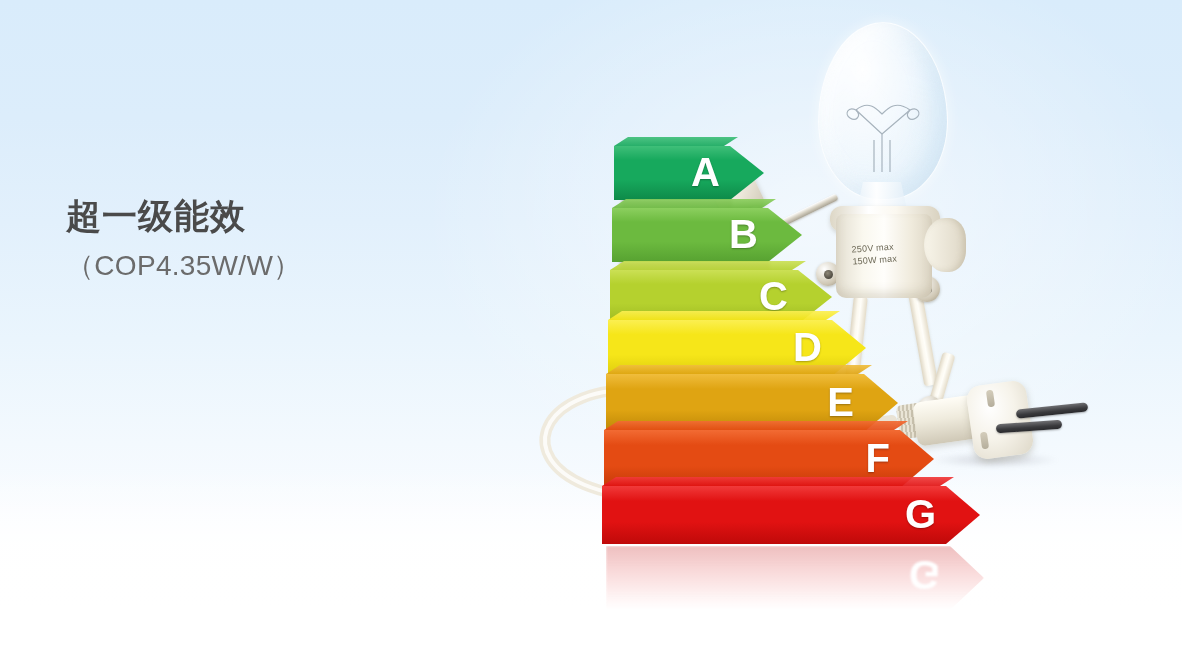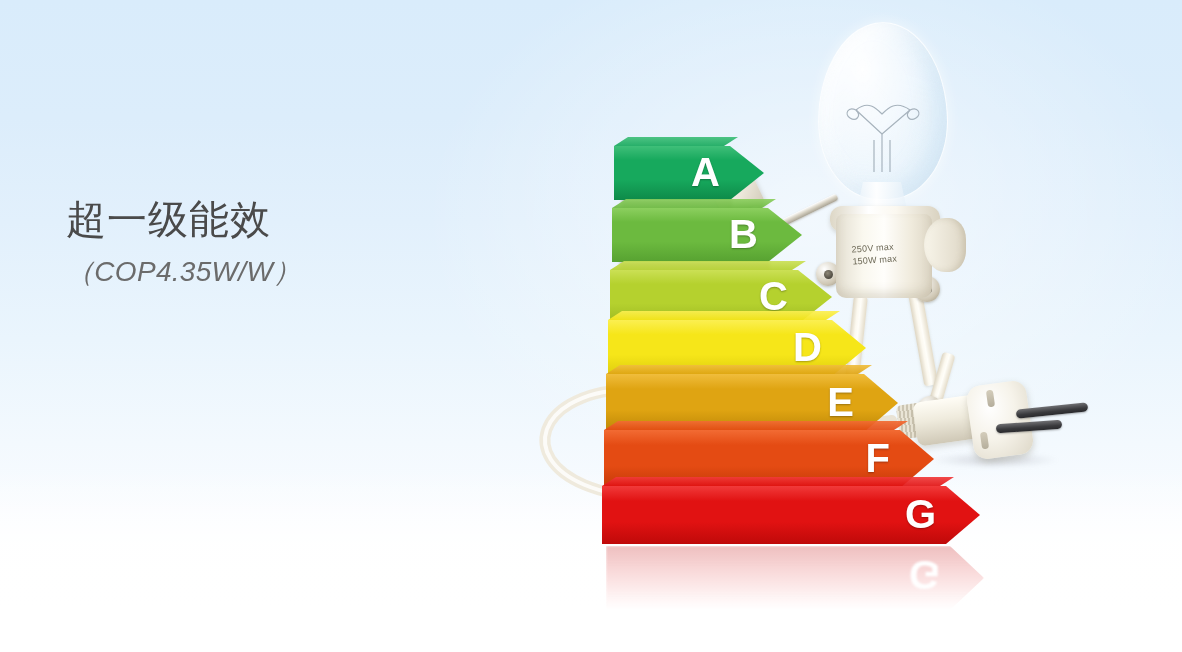--- a/index.html
+++ b/index.html
@@ -40,36 +40,36 @@
   }
 
   
   .copy {
     position: absolute;
     left: 66px;
     top: 196px;
     width: 430px;
   }
   .copy .headline {
-    font-size: 40px;
-    font-weight: normal;
+    font-size: 35px;
+    font-weight: bold;
     color: #4a4a4a;
     letter-spacing: 1px;
     line-height: 1.15;
     margin: 0 0 10px 0;
     white-space: nowrap;
   }
   .copy .sub {
     font-size: 28px;
     color: #6b6b6b;
     line-height: 1.44;
     margin: 0;
     letter-spacing: 0.3px;
   }
-  .copy .sub .line2 { display: block; font-style: italic; }
+  .copy .sub .line2 { display: block; }
 
   
   #graphic {
     position: absolute;
     left: 500px;
     top: 0px;
     width: 682px;
     height: 652px;
   }
 

